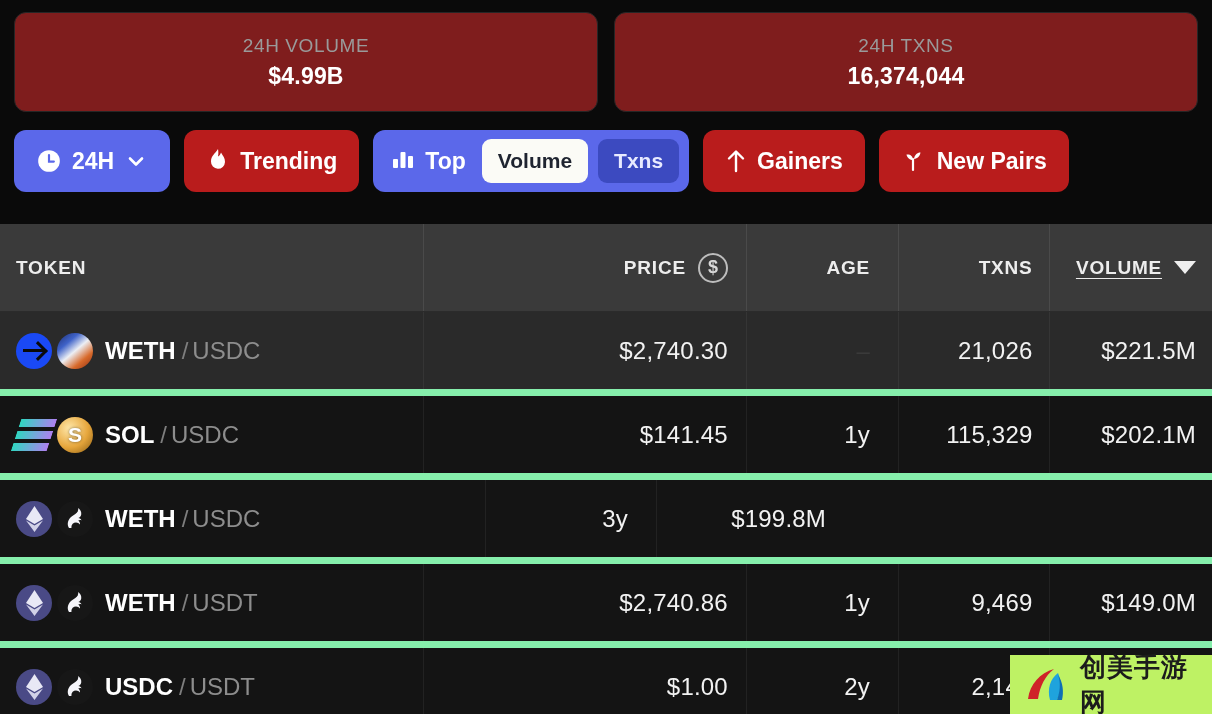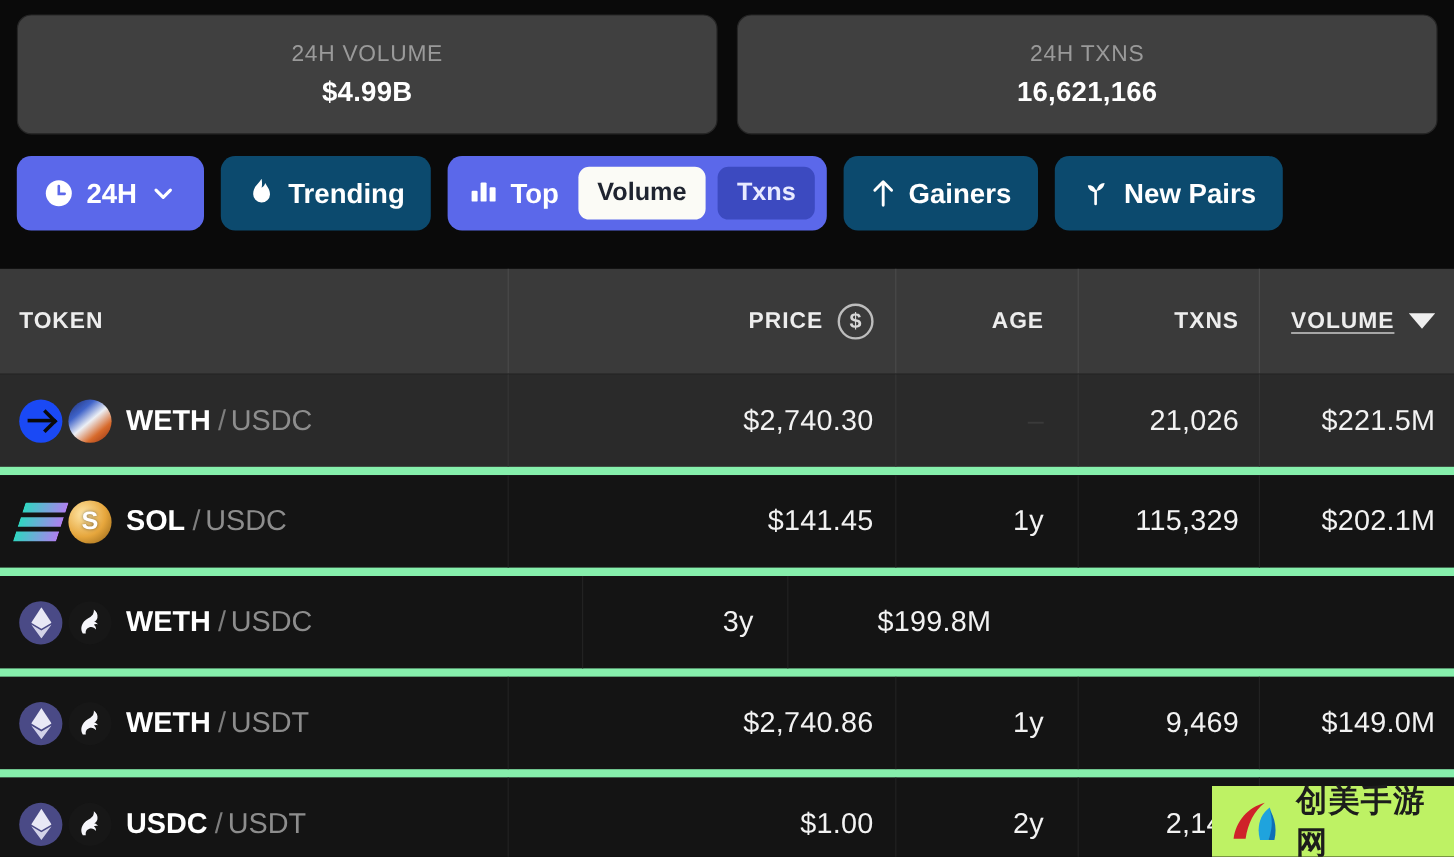--- a/index.html
+++ b/index.html
@@ -12,21 +12,21 @@
   .page { position: relative; width: 1212px; height: 714px; background: #0a0a0a; }
 
   
   .stats {
     display: flex; gap: 16px;
     padding: 12px 14px 0 14px;
     height: 118px;
   }
   .stat-card {
     flex: 1;
-    background: #404040;
+    background: #7f1d1d;
     border: 1px solid #262626;
     border-radius: 12px;
     display: flex; flex-direction: column;
     align-items: center; justify-content: center;
     gap: 6px;
     height: 100px;
   }
   .stat-label {
     font-size: 19px; letter-spacing: .6px;
     color: #9a9a9a; font-weight: 400;
@@ -37,21 +37,21 @@
   }
 
   
   .filters {
     display: flex; align-items: center; gap: 14px;
     padding: 12px 0 12px 14px;
     height: 86px;
   }
   .fbtn {
     display: flex; align-items: center; gap: 10px;
-    background: #0c4a6e; color: #fff;
+    background: #b91c1c; color: #fff;
     border: none; border-radius: 12px;
     height: 62px; padding: 0 22px;
     font-size: 23px; font-weight: 700;
     font-family: inherit;
     white-space: nowrap;
   }
   .fbtn.primary { background: #5b68ea; }
   .fbtn .ic { display: inline-flex; align-items: center; }
 
   .seg {
@@ -186,21 +186,21 @@
 
 <div class="page">
 
   <div class="stats">
     <div class="stat-card">
       <div class="stat-label">24H VOLUME</div>
       <div class="stat-value">$4.99B</div>
     </div>
     <div class="stat-card">
       <div class="stat-label">24H TXNS</div>
-      <div class="stat-value">16,621,166</div>
+      <div class="stat-value">16,374,044</div>
     </div>
   </div>
 
   <div class="filters">
 
     <button class="fbtn primary">
       <span class="ic">
         <svg width="26" height="26" viewBox="0 0 24 24">
             <circle cx="12" cy="12" r="10" fill="#fff"></circle>
             <path d="M12 6.5v6h4.5" stroke="#5b68ea" stroke-width="2" fill="none" stroke-linecap="round"></path>

